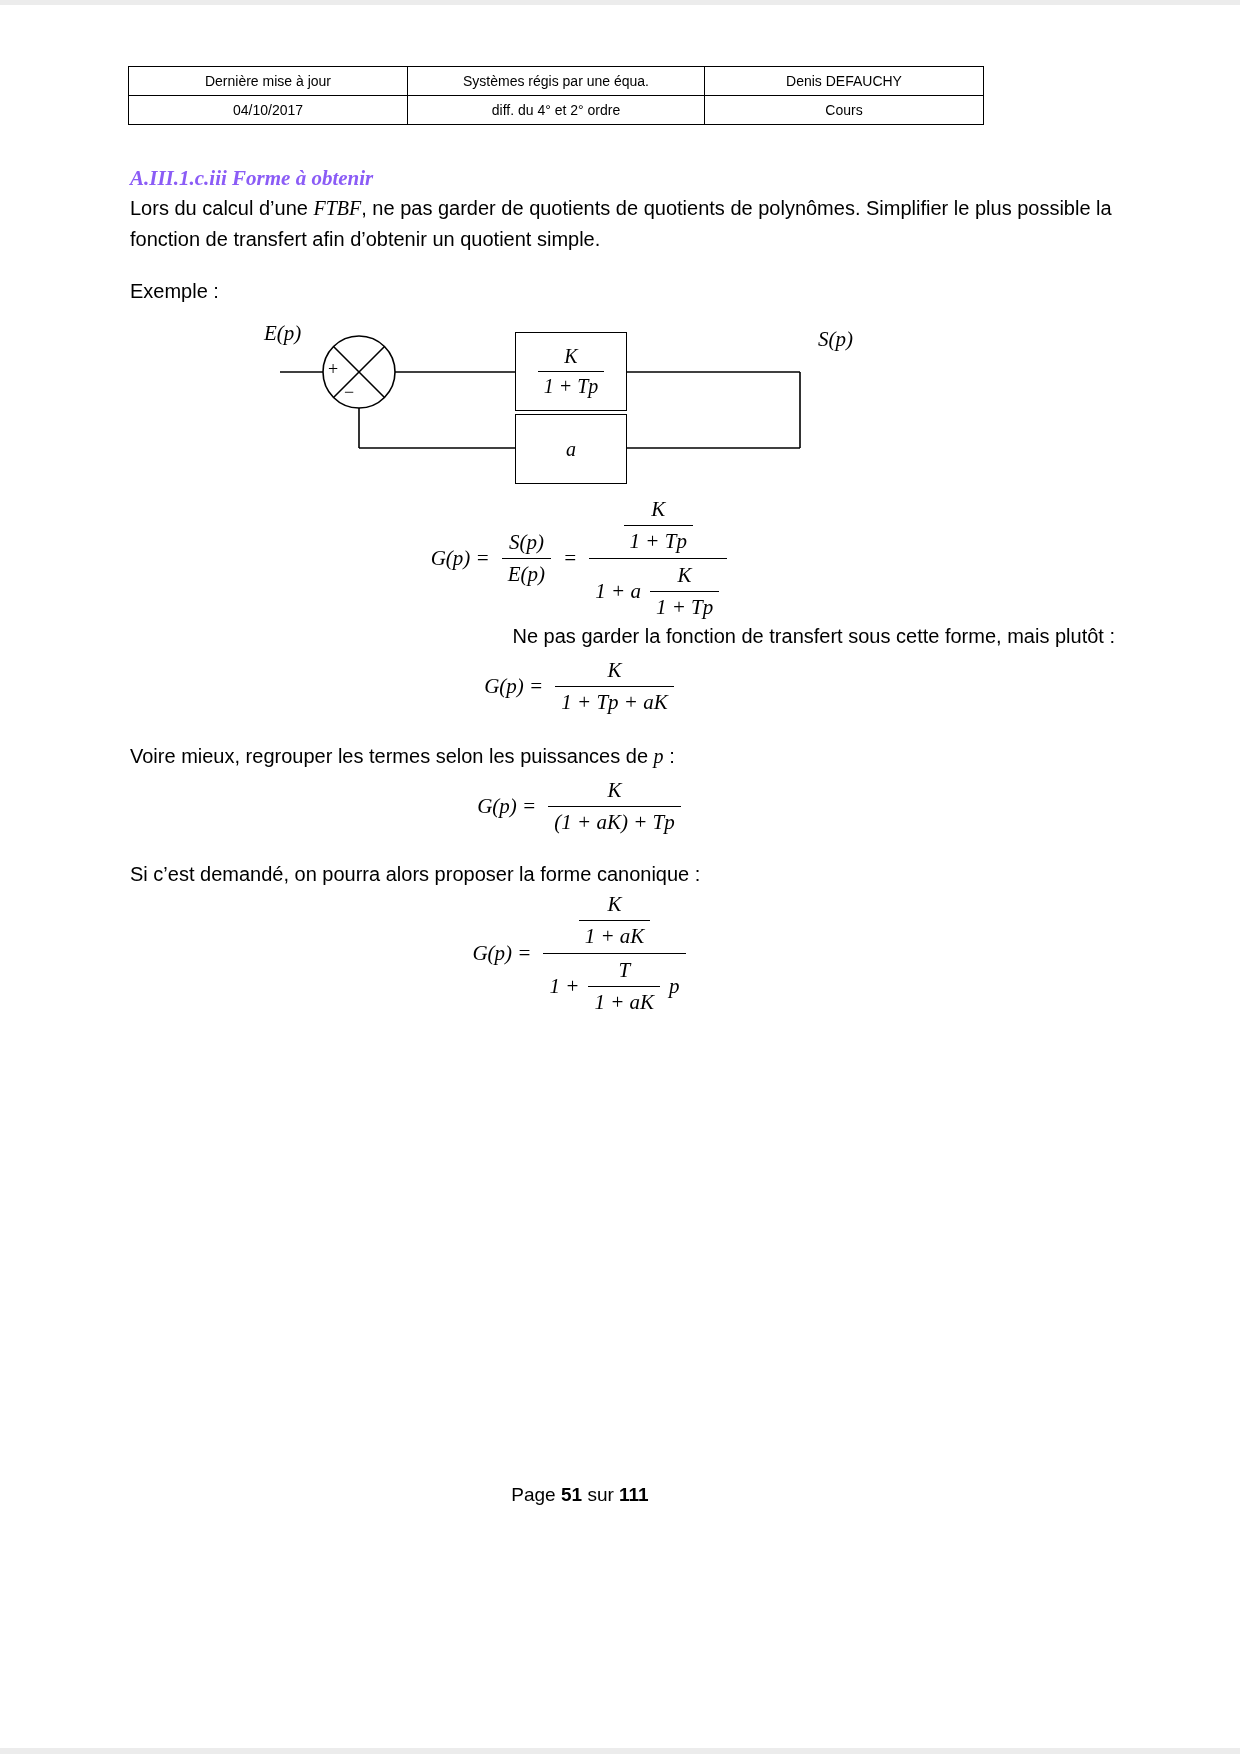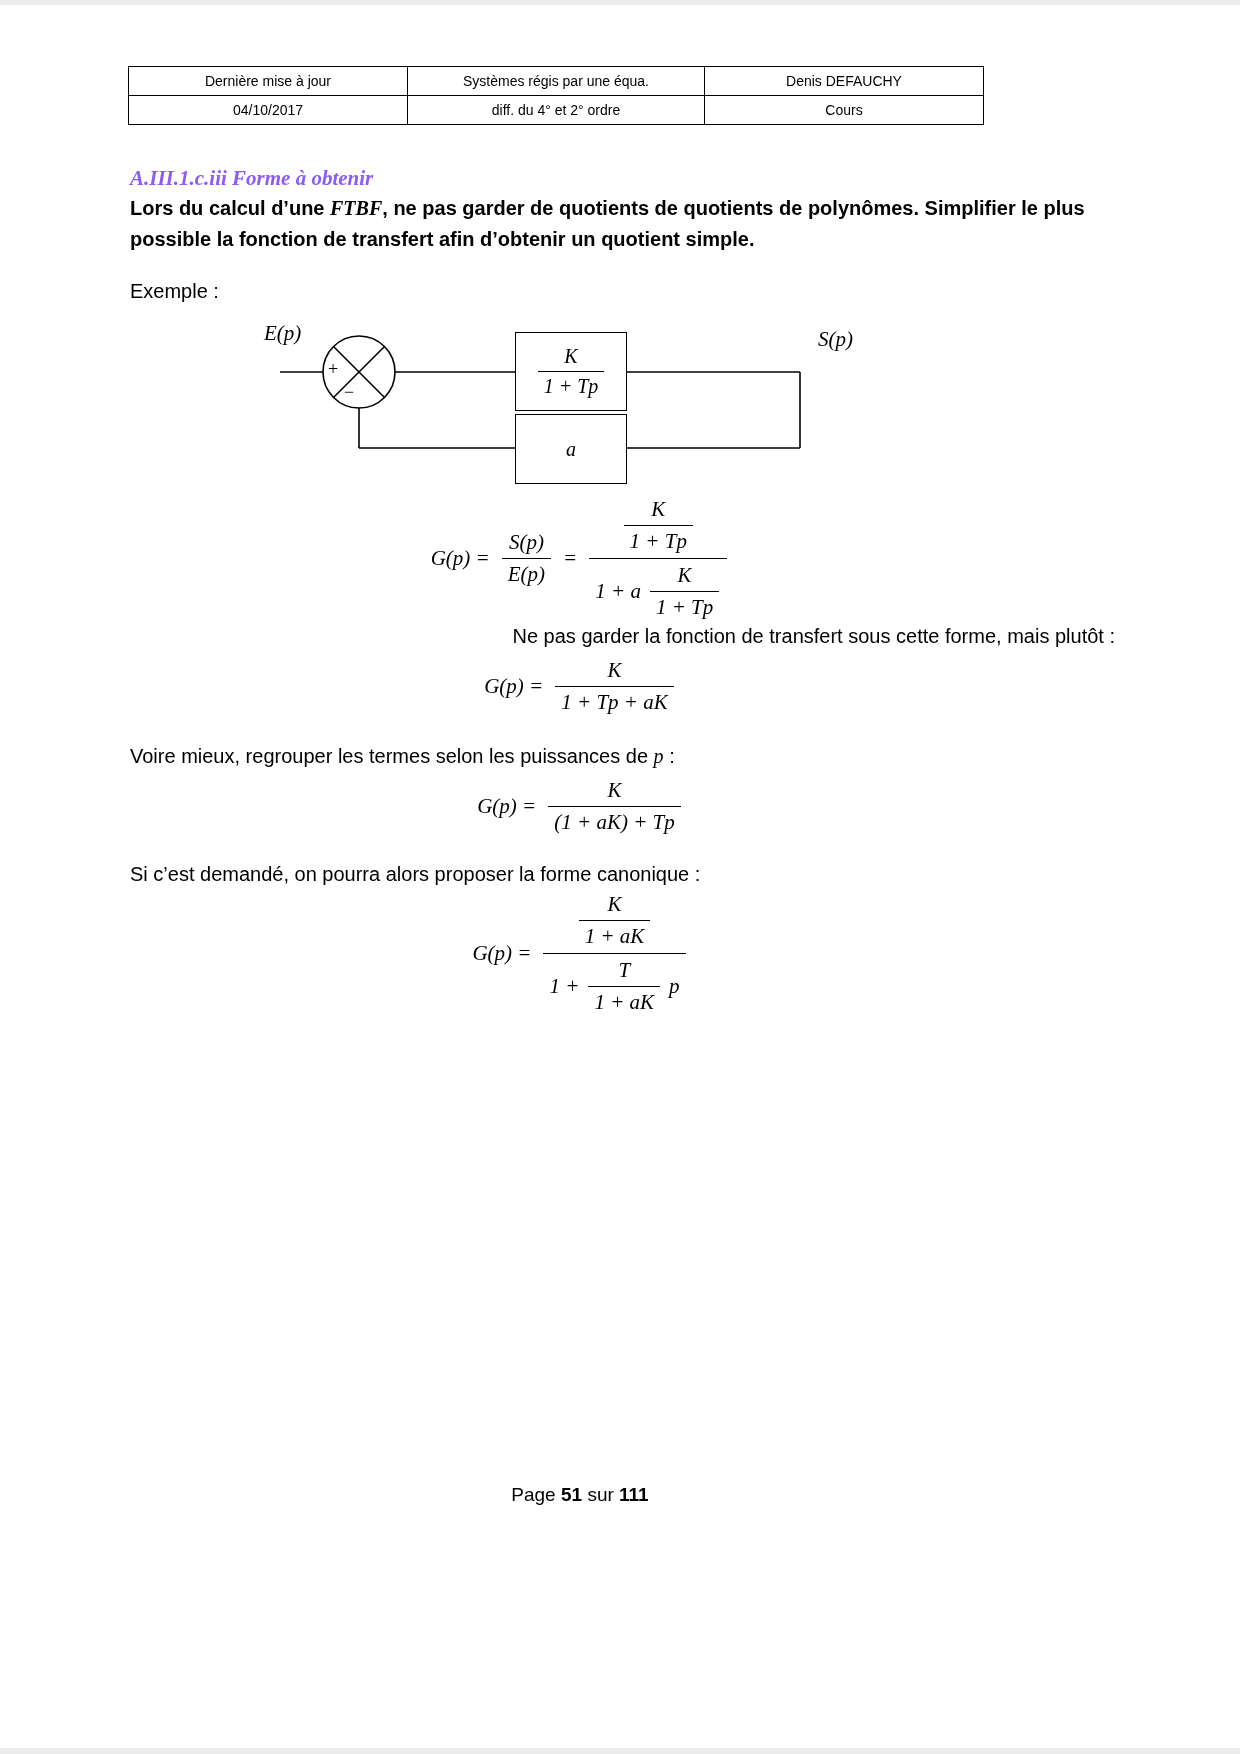--- a/index.html
+++ b/index.html
@@ -147,21 +147,21 @@
     <tr>
       <td class="c1">04/10/2017</td>
       <td class="c2">diff. du 4° et 2° ordre</td>
       <td class="c3">Cours</td>
     </tr>
   </tbody>
     </table>
 
   <div class="heading">A.III.1.c.iii Forme à obtenir</div>
 
-  <p class="para" style="top:193px;margin:0;font-weight:bold;"><span>Lors du calcul d’une </span><span class="math">FTBF</span><span>, ne pas garder de quotients de quotients de polynômes. Simplifier le plus possible la fonction de transfert afin d’obtenir un quotient simple.</span></p>
+  <p class="para" style="top:193px;margin:0;"><span>Lors du calcul d’une </span><span class="math">FTBF</span><span>, ne pas garder de quotients de quotients de polynômes. Simplifier le plus possible la fonction de transfert afin d’obtenir un quotient simple.</span></p>
 
   <div class="para" style="top:276px;">Exemple :</div>
 
   <div class="diagram">
     <svg width="1240" height="185" viewBox="0 0 1240 185">
       <g stroke="#000" stroke-width="1.6" fill="none">
 
         <line x1="280" y1="54" x2="323" y2="54"></line>
 
         <circle cx="359" cy="54" r="36"></circle>

